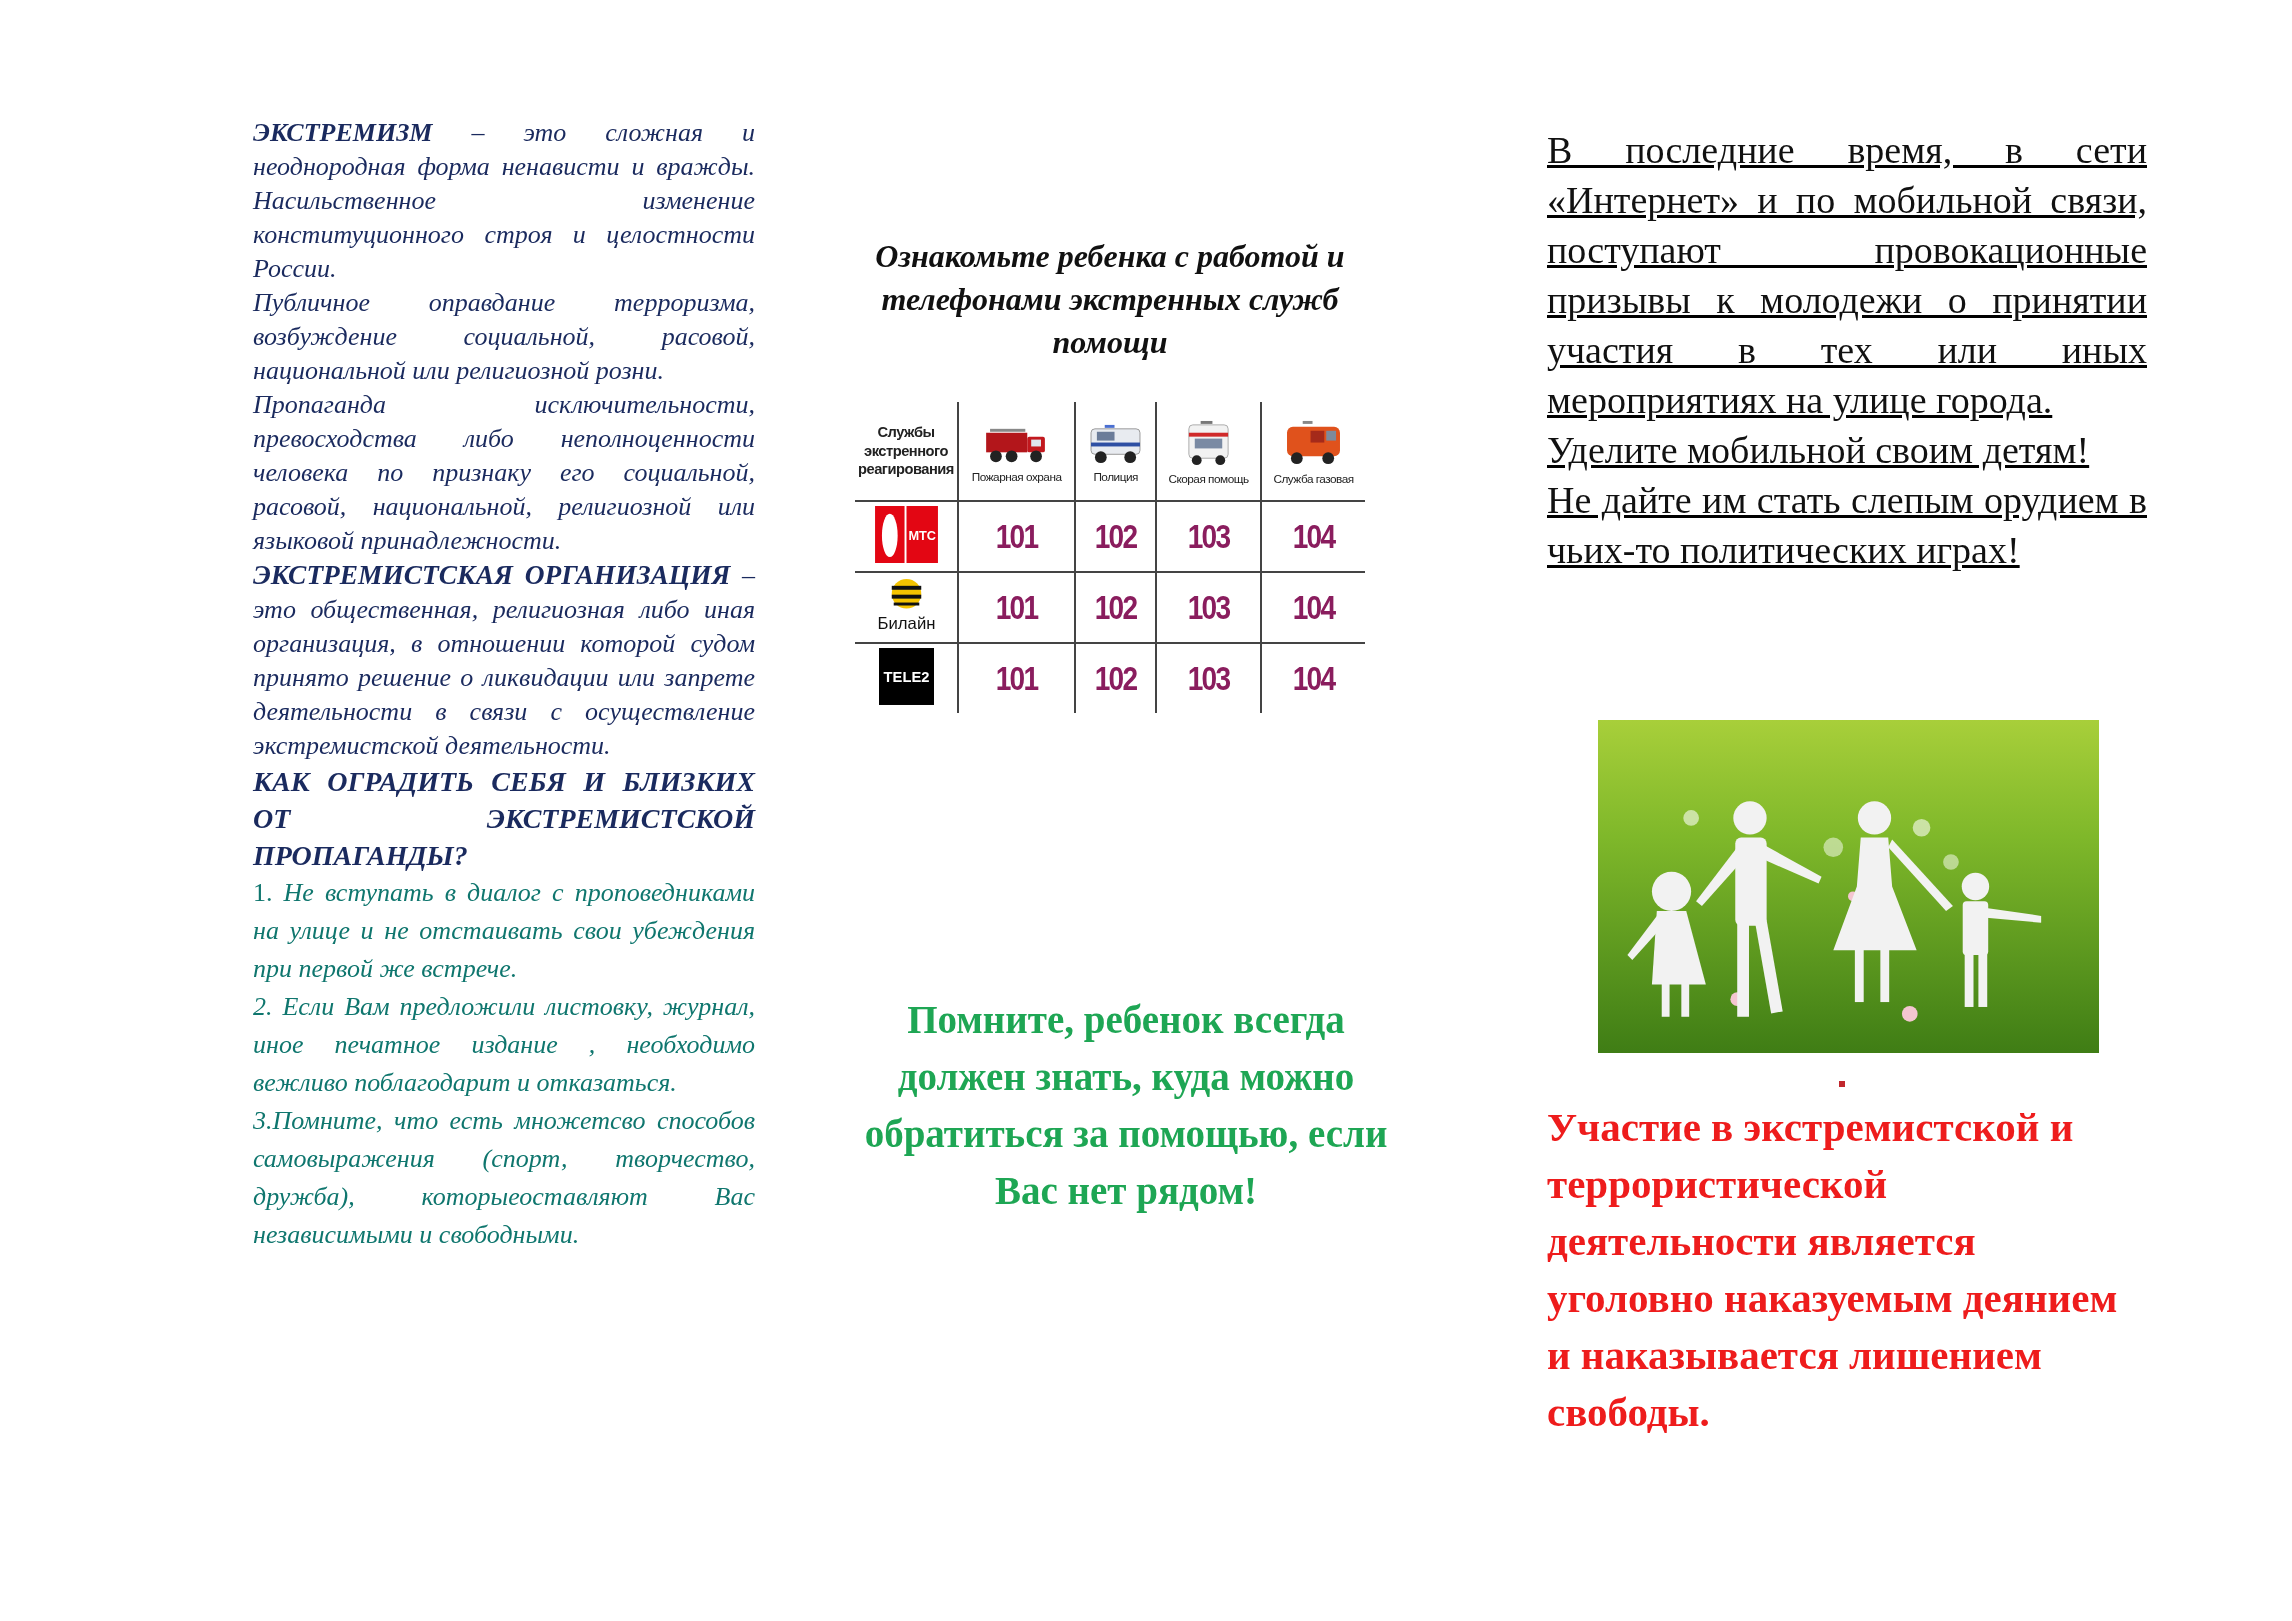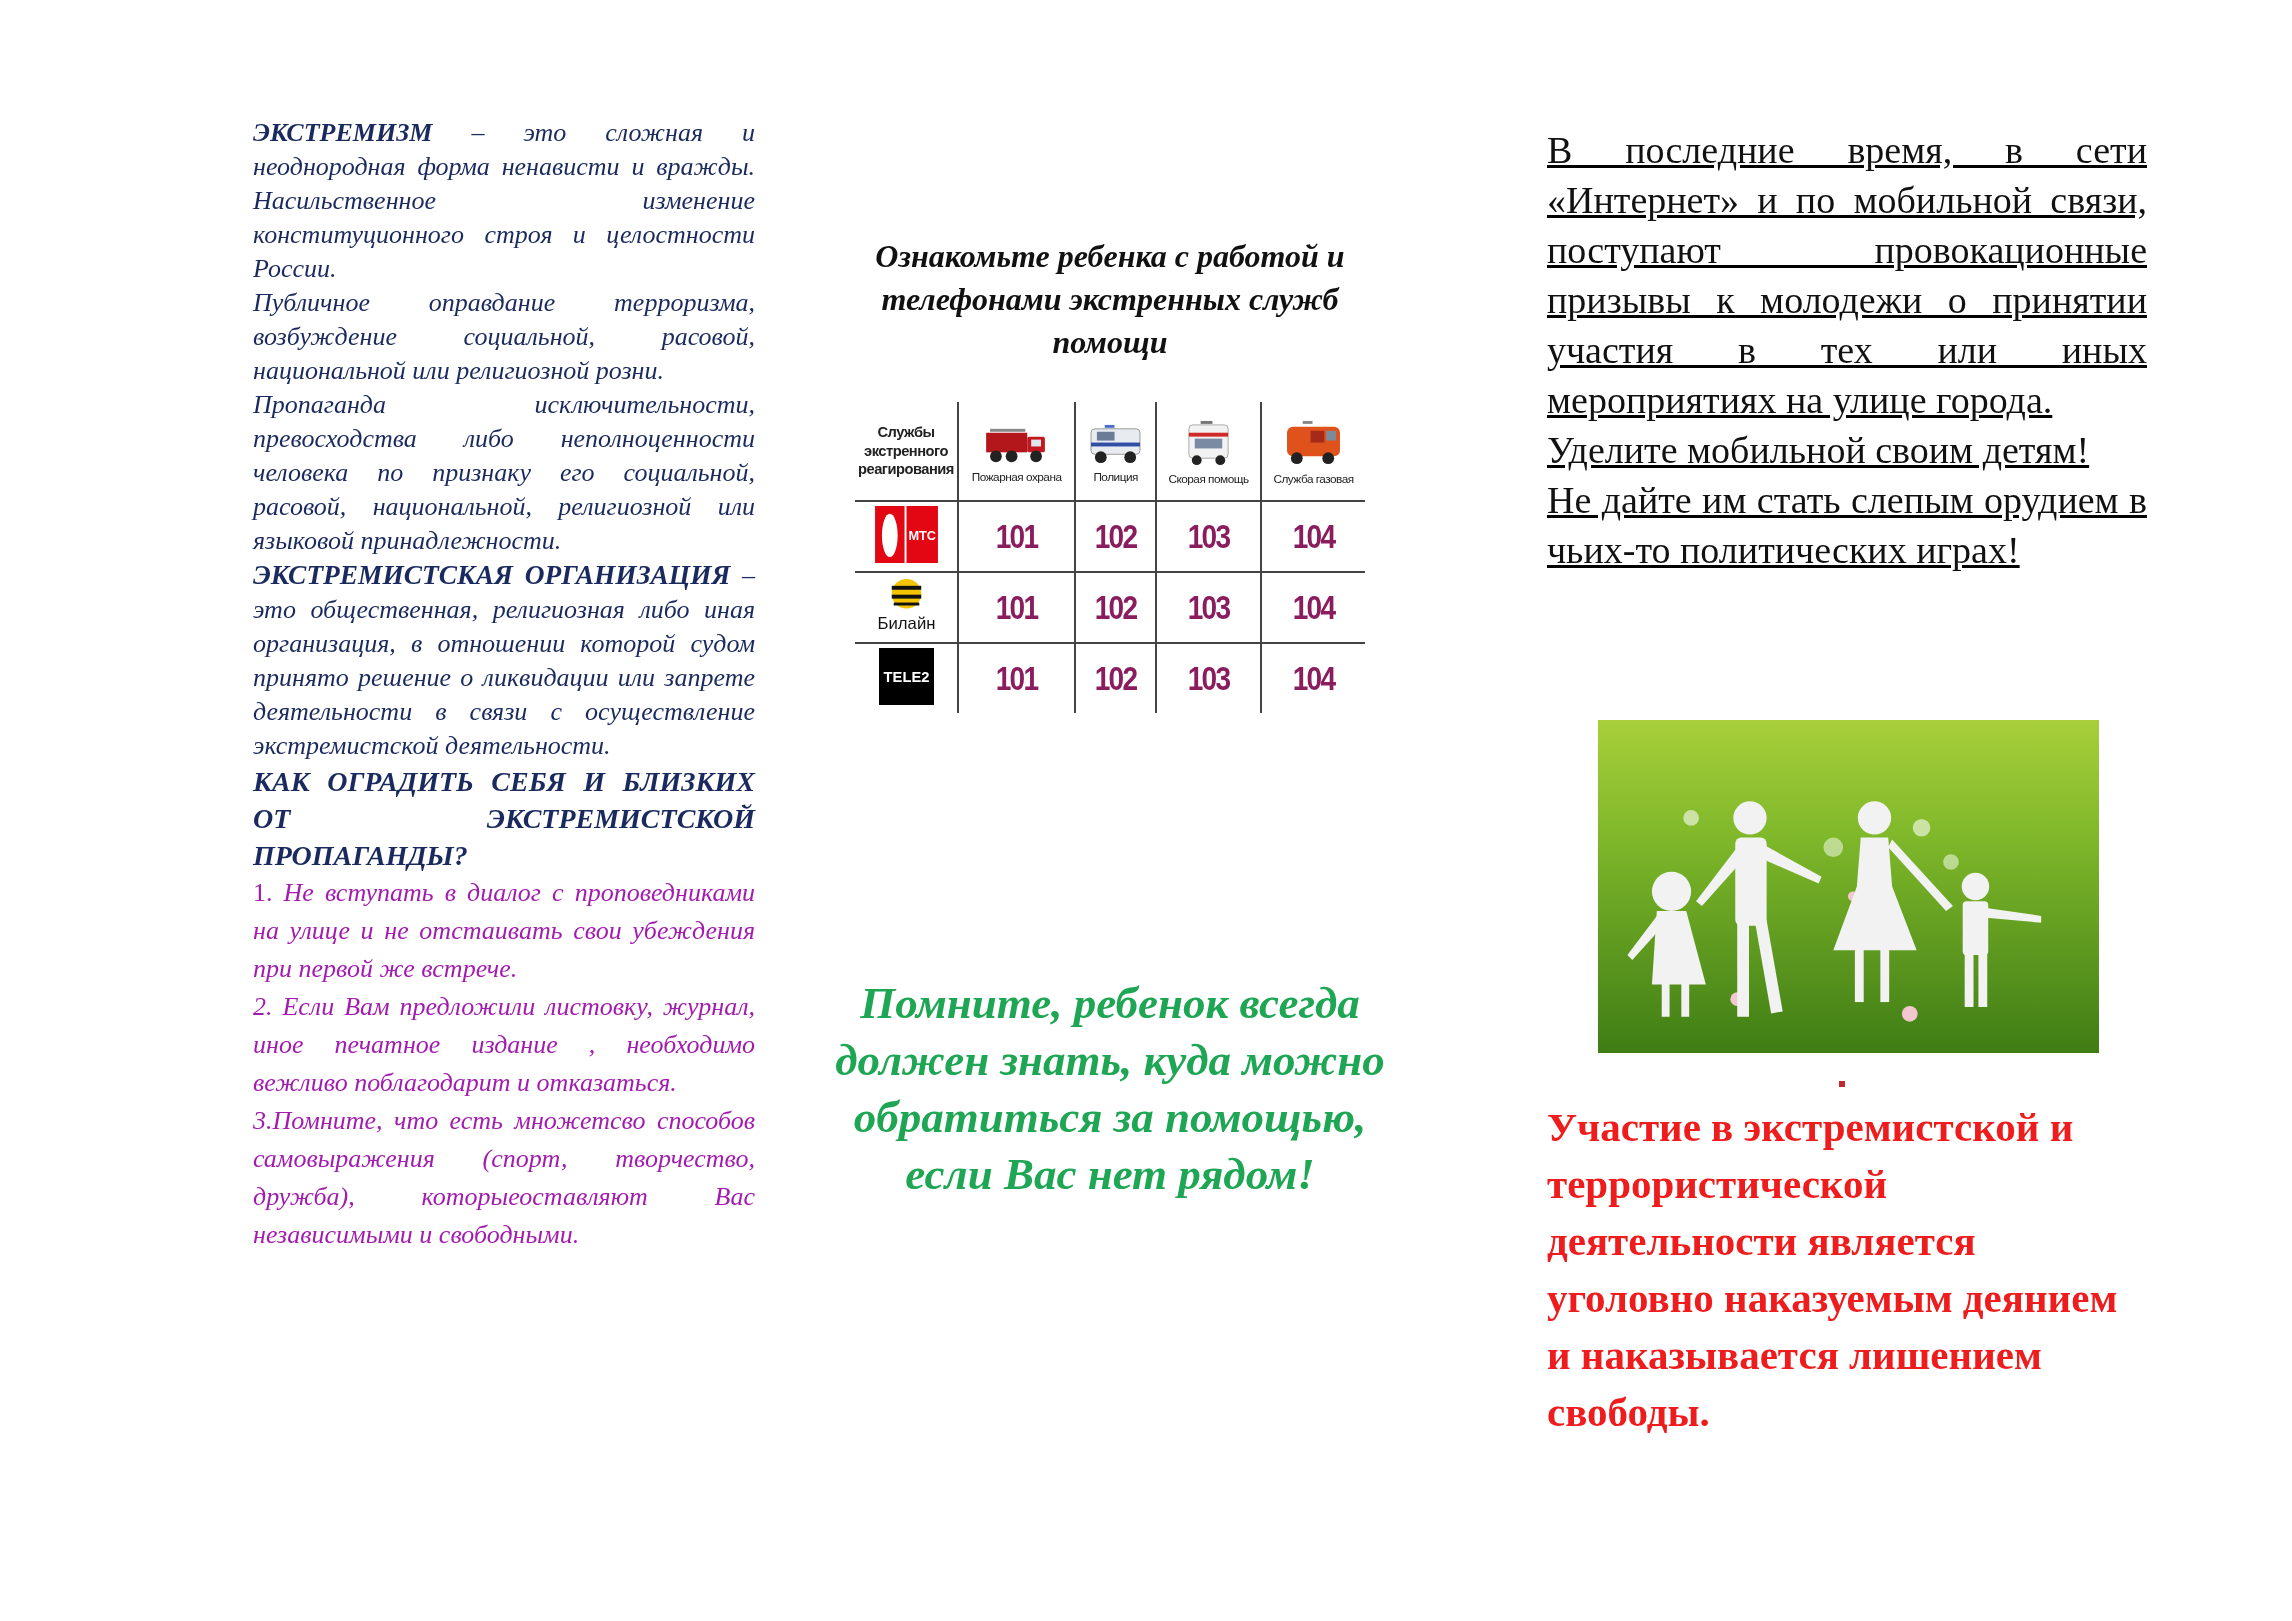--- a/index.html
+++ b/index.html
@@ -12,21 +12,21 @@
     #col-left { left: 253px; top: 116px; width: 502px; }
     .lp {
       font-style: italic; font-size: 26px; line-height: 34px; color: #1a2a5e;
       text-align: justify; margin: 0;
     }
     .lp .term { font-weight: bold; }
     .lh {
       font-style: italic; font-weight: bold; font-size: 28px; line-height: 37px; color: #1a2a5e;
       text-align: justify; margin: 0; text-transform: none;
     }
-    .lp.black { color: #a21caf; }
+    .lp.black { color: #0f766e; }
     .lp.black .num-plain { font-style: normal; }
 
     
     #col-mid { left: 826px; top: 235px; width: 568px; }
     .mid-title {
       text-align: center; font-style: italic; font-weight: bold; font-size: 32px; line-height: 43px;
       color: #111111; margin: 0;
     }
     .table-wrap { position: absolute; left: 29px; top: 167px; width: 510px; }
     table.svc { border-collapse: collapse; width: 510px; font-family: "Liberation Sans", "DejaVu Sans", sans-serif; }
@@ -38,21 +38,21 @@
     .hdr-cell { height: 98px; }
     .svc-label { font-size: 14.7px; font-weight: bold; line-height: 18.6px; color: #222; letter-spacing: -0.5px; }
     .veh-label { font-size: 11.8px; color: #222; letter-spacing: -0.5px; display: block; margin-top: 2px; }
     .veh { display: block; margin: 3.9px auto 0; }
     .num-cell { height: 69px; }
     .num { font-size: 33px; font-weight: bold; color: #8a1d5e; letter-spacing: -2px; transform: scaleX(0.85); display: inline-block; }
     .logo-cell { width: 102px; }
 
     .green {
       position: absolute; left: 0; top: 740px; width: 568px; text-align: center;
-      font-style: italic; font-weight: bold; font-size: 45px; line-height: 57px; color: #1ea654; margin: 0;
+      font-weight: bold; font-size: 39px; line-height: 57px; color: #1ea654; margin: 16px;
     }
 
     
     #col-right { left: 1547px; top: 125px; width: 600px; text-decoration: underline; }
     .rp { font-size: 38px; line-height: 50px; color: #111; text-align: justify; margin: 0; }
     .family-img { position: absolute; left: 51px; top: 595px; width: 501px; height: 333px; }
     .dot { position: absolute; left: 292px; top: 956px; width: 5.9px; height: 5.9px; background: #c1272d; }
     .red {
       position: absolute; left: 0; top: 974px; width: 600px; text-align: left;
       font-weight: bold; font-size: 41px; line-height: 57px; color: #ee1c1c; margin: 0;

